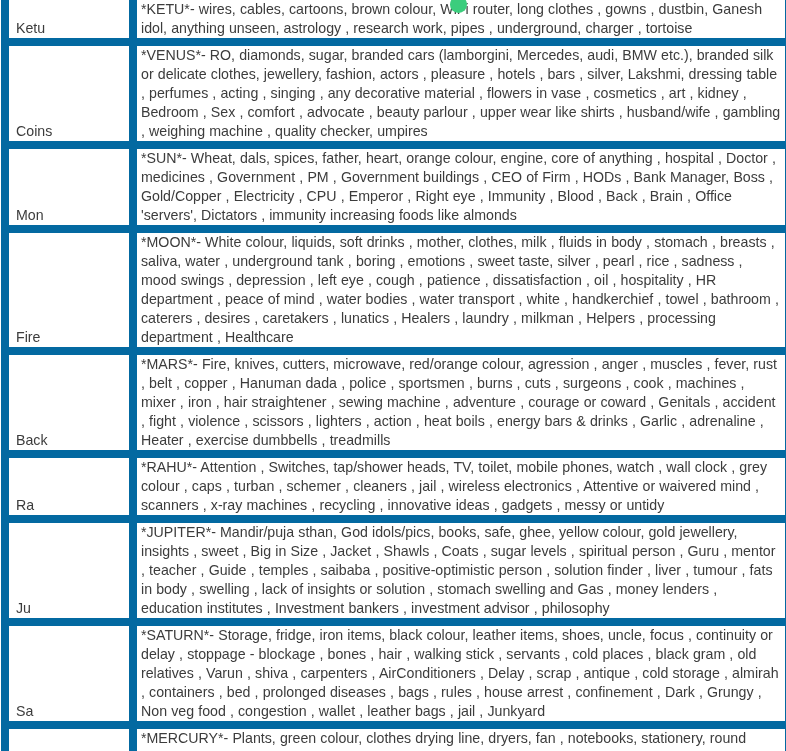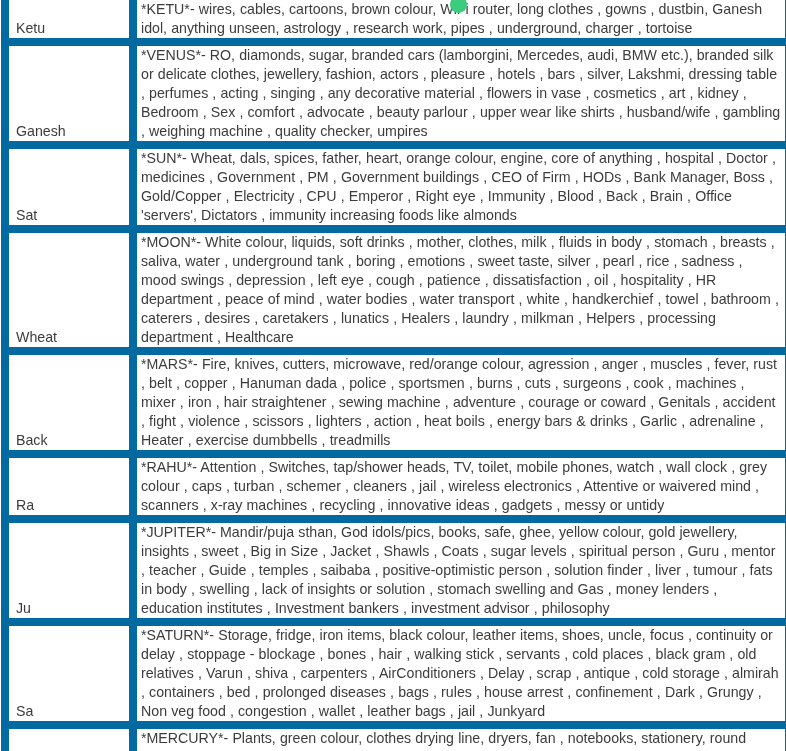--- a/index.html
+++ b/index.html
@@ -71,29 +71,29 @@
     <colgroup>
       <col class="c-planet">
       <col class="c-desc">
     </colgroup>
     <tbody>
       <tr>
         <td class="planet-cell"><span>Ketu</span></td>
         <td class="desc-cell"><span>*KETU*- wires, cables, cartoons, brown colour, WiFi router, long clothes , gowns , dustbin, Ganesh idol, anything unseen, astrology , research work, pipes , underground, charger , tortoise</span></td>
       </tr>
       <tr>
-        <td class="planet-cell"><span>Ganesh</span></td>
+        <td class="planet-cell"><span>Coins</span></td>
         <td class="desc-cell"><span>*VENUS*- RO, diamonds, sugar, branded cars (lamborgini, Mercedes, audi, BMW etc.), branded silk or delicate clothes, jewellery, fashion, actors , pleasure , hotels , bars , silver, Lakshmi, dressing table , perfumes , acting , singing , any decorative material , flowers in vase , cosmetics , art , kidney , Bedroom , Sex , comfort , advocate , beauty parlour , upper wear like shirts , husband/wife , gambling , weighing machine , quality checker, umpires</span></td>
       </tr>
       <tr>
-        <td class="planet-cell"><span>Sat</span></td>
+        <td class="planet-cell"><span>Mon</span></td>
         <td class="desc-cell"><span>*SUN*- Wheat, dals, spices, father, heart, orange colour, engine, core of anything , hospital , Doctor , medicines , Government , PM , Government buildings , CEO of Firm , HODs , Bank Manager, Boss , Gold/Copper , Electricity , CPU , Emperor , Right eye , Immunity , Blood , Back , Brain , Office 'servers', Dictators , immunity increasing foods like almonds</span></td>
       </tr>
       <tr>
-        <td class="planet-cell"><span>Wheat</span></td>
+        <td class="planet-cell"><span>Fire</span></td>
         <td class="desc-cell"><span>*MOON*- White colour, liquids, soft drinks , mother, clothes, milk , fluids in body , stomach , breasts , saliva, water , underground tank , boring , emotions , sweet taste, silver , pearl , rice , sadness , mood swings , depression , left eye , cough , patience , dissatisfaction , oil , hospitality , HR department , peace of mind , water bodies , water transport , white , handkerchief , towel , bathroom , caterers , desires , caretakers , lunatics , Healers , laundry , milkman , Helpers , processing department , Healthcare</span></td>
       </tr>
       <tr>
         <td class="planet-cell"><span>Back</span></td>
         <td class="desc-cell"><span>*MARS*- Fire, knives, cutters, microwave, red/orange colour, agression , anger , muscles , fever, rust , belt , copper , Hanuman dada , police , sportsmen , burns , cuts , surgeons , cook , machines , mixer , iron , hair straightener , sewing machine , adventure , courage or coward , Genitals , accident , fight , violence , scissors , lighters , action , heat boils , energy bars &amp; drinks , Garlic , adrenaline , Heater , exercise dumbbells , treadmills</span></td>
       </tr>
       <tr>
         <td class="planet-cell"><span>Ra</span></td>
         <td class="desc-cell"><span>*RAHU*- Attention , Switches, tap/shower heads, TV, toilet, mobile phones, watch , wall clock , grey colour , caps , turban , schemer , cleaners , jail , wireless electronics , Attentive or waivered mind , scanners , x-ray machines , recycling , innovative ideas , gadgets , messy or untidy</span></td>
       </tr>

